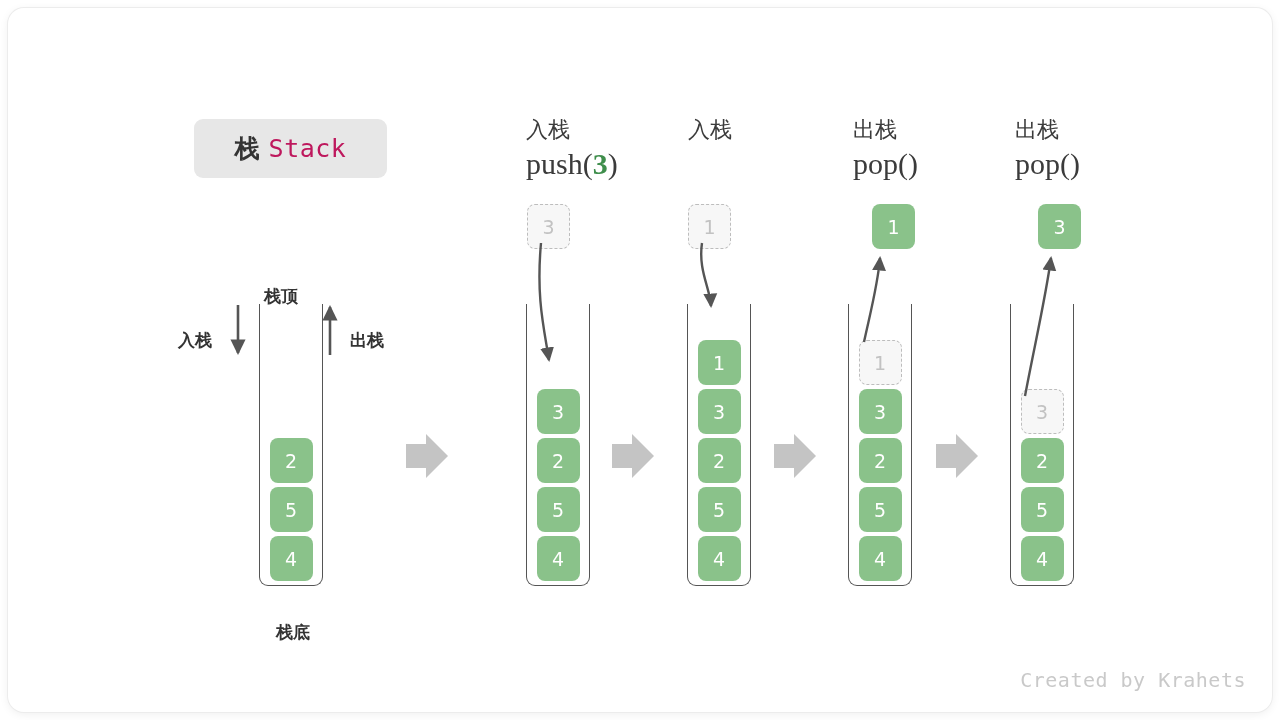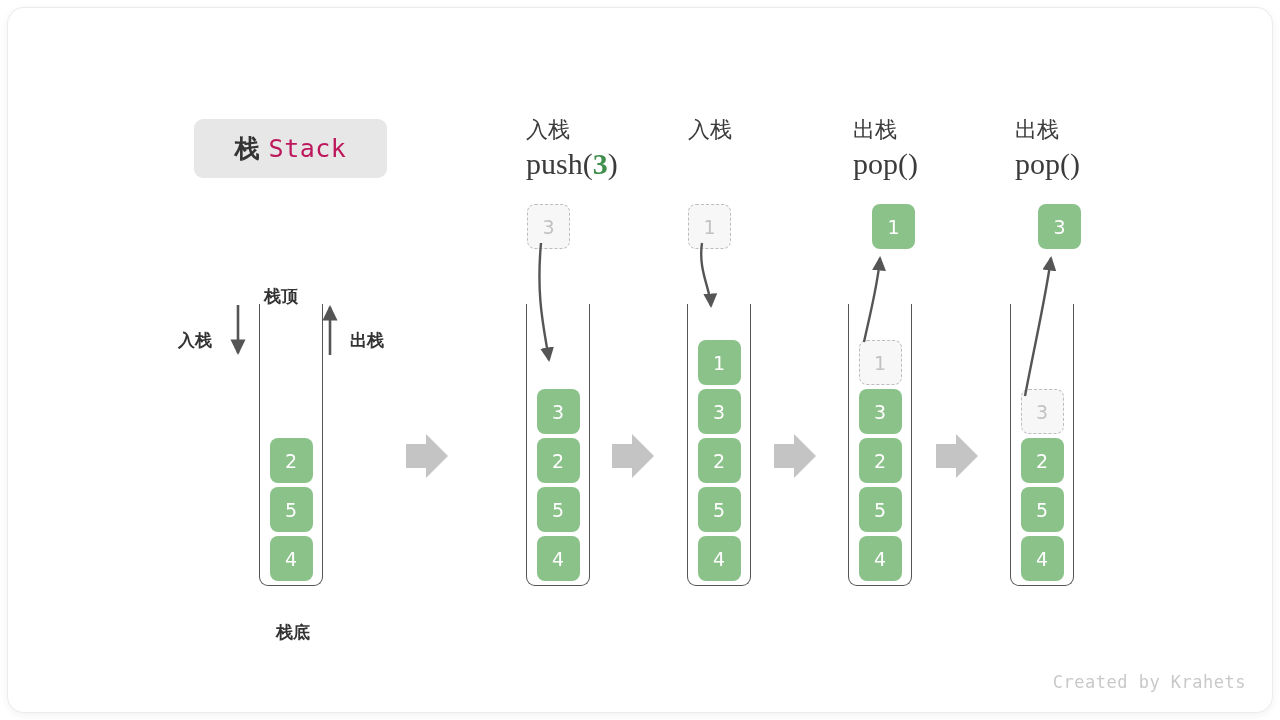--- a/index.html
+++ b/index.html
@@ -162,21 +162,21 @@
     height: 704px;
     pointer-events: none;
   }
 
   
   .footer {
     position: absolute;
     right: 26px;
     bottom: 20px;
     font-family: "DejaVu Sans Mono", "Liberation Mono", monospace;
-    font-size: 17px;
+    font-size: 20px;
     color: #c9c9c9;
     letter-spacing: 0.5px;
   }
 </style>
 </head>
 <body>
 
 <div class="card">
 
   <div class="title-badge">

